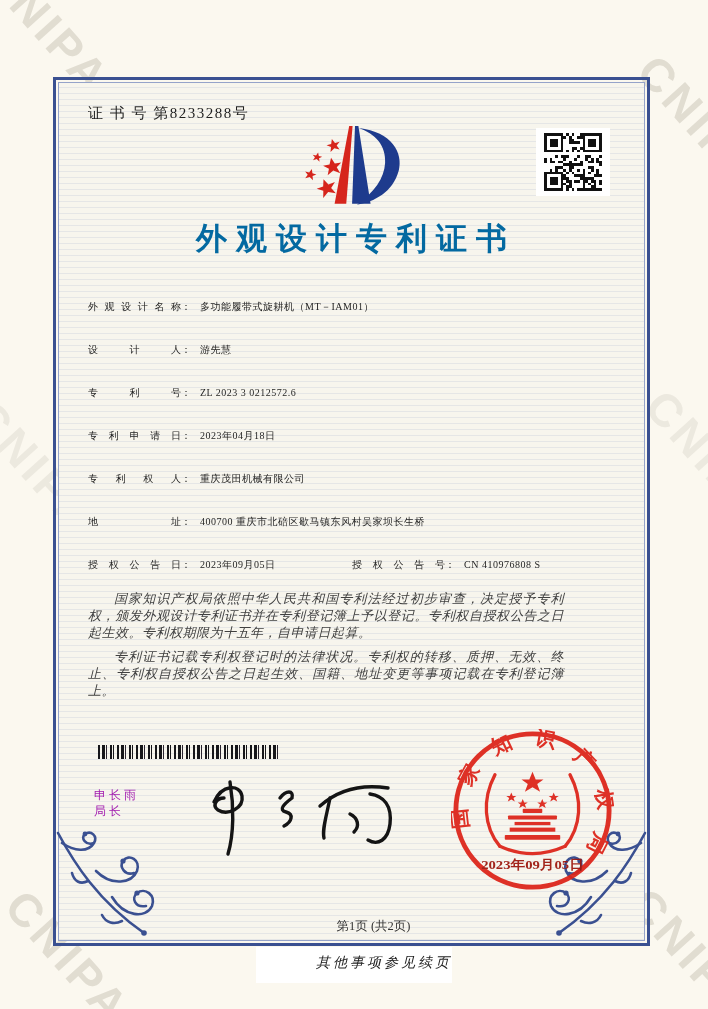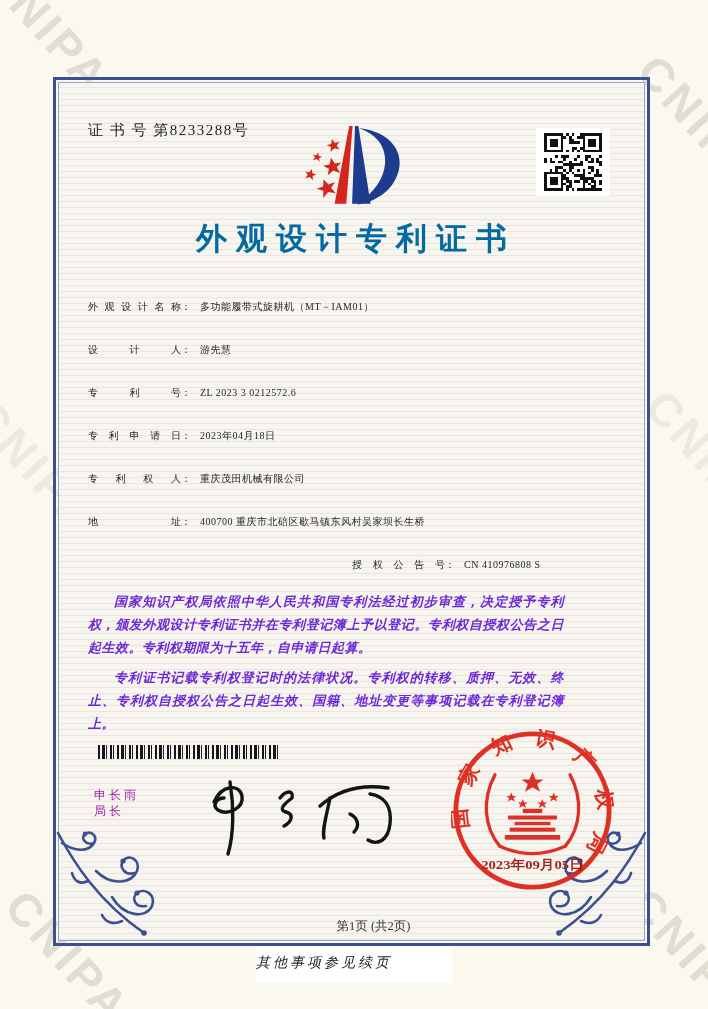--- a/index.html
+++ b/index.html
@@ -28,49 +28,49 @@
     border:1px solid #95a3c9;
     background:
       repeating-linear-gradient(0deg, rgba(110,130,185,0.13) 0 1px, rgba(0,0,0,0) 1px 6px),
       #f7f5ed;
   }
   .flourish{position:absolute;width:104px;height:116px;}
   .flourish.br{right:-2px;bottom:-2px;}
   .flourish.bl{left:-2px;bottom:-2px;transform:scaleX(-1);}
   
   .abs{position:absolute;}
-  #cert-no{left:88px;top:121px;font-size:15px;letter-spacing:1.5px;}
+  #cert-no{left:88px;top:104px;font-size:15px;letter-spacing:1.5px;}
   #title{left:53px;top:218px;width:597px;text-align:center;
     font-size:31px;font-weight:bold;letter-spacing:9px;text-indent:9px;color:#0369a1;}
   .frow{left:88px;height:22px;font-size:10px;white-space:nowrap;}
   .flabel{display:inline-block;width:93px;text-align:justify;text-align-last:justify;vertical-align:top;}
   .fcolon{display:inline-block;margin-right:9px;}
   .fvalue{letter-spacing:0.5px;}
   #paras{left:88px;top:590px;width:476px;}
   #paras p{
-    margin:0 0 7px 0;font-size:13px;line-height:23px;
+    margin:0 0 7px 0;font-size:13px;line-height:17px;
     text-indent:2em;text-align:justify;
-    font-style:italic;color:#6d28d9;letter-spacing:0.5px;font-weight:bold;
+    font-style:italic;color:#404040;letter-spacing:0.5px;
   }
   #barcode{
     left:98px;top:745px;width:181px;height:14px;
     background:repeating-linear-gradient(90deg,
       #16161a 0 2px, rgba(0,0,0,0) 2px 4px,
       #16161a 4px 7px, rgba(0,0,0,0) 7px 8px,
       #2a2430 8px 9px, rgba(0,0,0,0) 9px 12px,
       #16161a 12px 14px, rgba(0,0,0,0) 14px 15px,
       #16161a 15px 16px, rgba(0,0,0,0) 16px 19px);
   }
   .signer{left:94px;font-size:12px;font-family:"Liberation Sans", sans-serif;
     letter-spacing:3px;color:#a21caf;}
   #qr-pad{left:536px;top:128px;width:74px;height:68px;background:#ffffff;}
   #qr-pad svg{position:absolute;left:8px;top:5px;}
   #page-info{left:53px;top:918px;width:597px;text-align:center;font-size:12.5px;color:#333;margin-left:22px;}
   #cont-strip{left:256px;top:947px;width:196px;height:36px;background:#ffffff;
-    text-align:left;}
+    text-align:right;}
   #cont-note{font-size:14px;font-style:italic;letter-spacing:3px;color:#222;
     margin-top:7px;display:inline-block;}
   svg{display:block;}
 </style>
 </head>
 <body>
 
 <div id="page">
 
   <div class="wm" style="left:-32px;top:0px;">CNIPA</div>
@@ -281,20 +281,23 @@
   </div>
   <div class="abs frow" style="top:429px;">
     <span class="flabel">专利申请日</span><span class="fcolon">：</span><span class="fvalue">2023年04月18日</span>
   </div>
   <div class="abs frow" style="top:472px;">
     <span class="flabel">专利权人</span><span class="fcolon">：</span><span class="fvalue">重庆茂田机械有限公司</span>
   </div>
   <div class="abs frow" style="top:515px;">
     <span class="flabel">地址</span><span class="fcolon">：</span><span class="fvalue">400700 重庆市北碚区歇马镇东风村吴家坝长生桥</span>
   </div>
+  <div class="abs frow" style="top:558px;">
+    <span class="flabel">授权公告日</span><span class="fcolon">：</span><span class="fvalue">2023年09月05日</span>
+  </div>
   <div class="abs frow" style="left:352px;top:558px;">
     <span class="flabel">授权公告号</span><span class="fcolon">：</span><span class="fvalue">CN 410976808 S</span>
   </div>
 
   <div class="abs" id="paras">
     <p>国家知识产权局依照中华人民共和国专利法经过初步审查，决定授予专利权，颁发外观设计专利证书并在专利登记簿上予以登记。专利权自授权公告之日起生效。专利权期限为十五年，自申请日起算。</p>
     <p>专利证书记载专利权登记时的法律状况。专利权的转移、质押、无效、终止、专利权自授权公告之日起生效、国籍、地址变更等事项记载在专利登记簿上。</p>
   </div>
 
   <div class="abs" id="barcode"></div>

